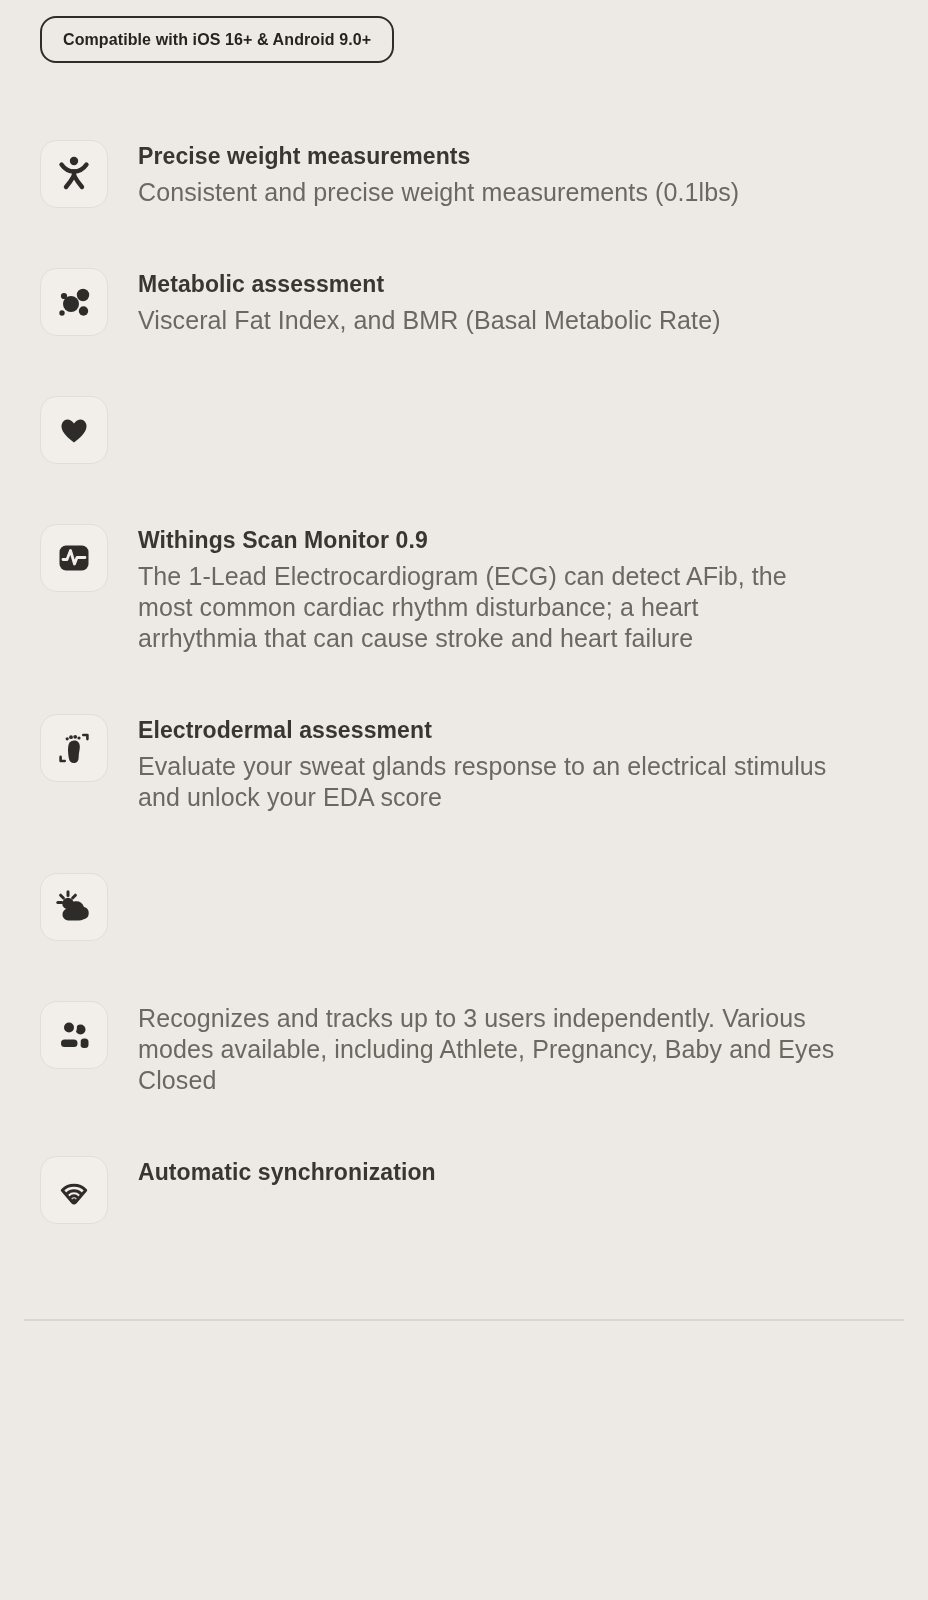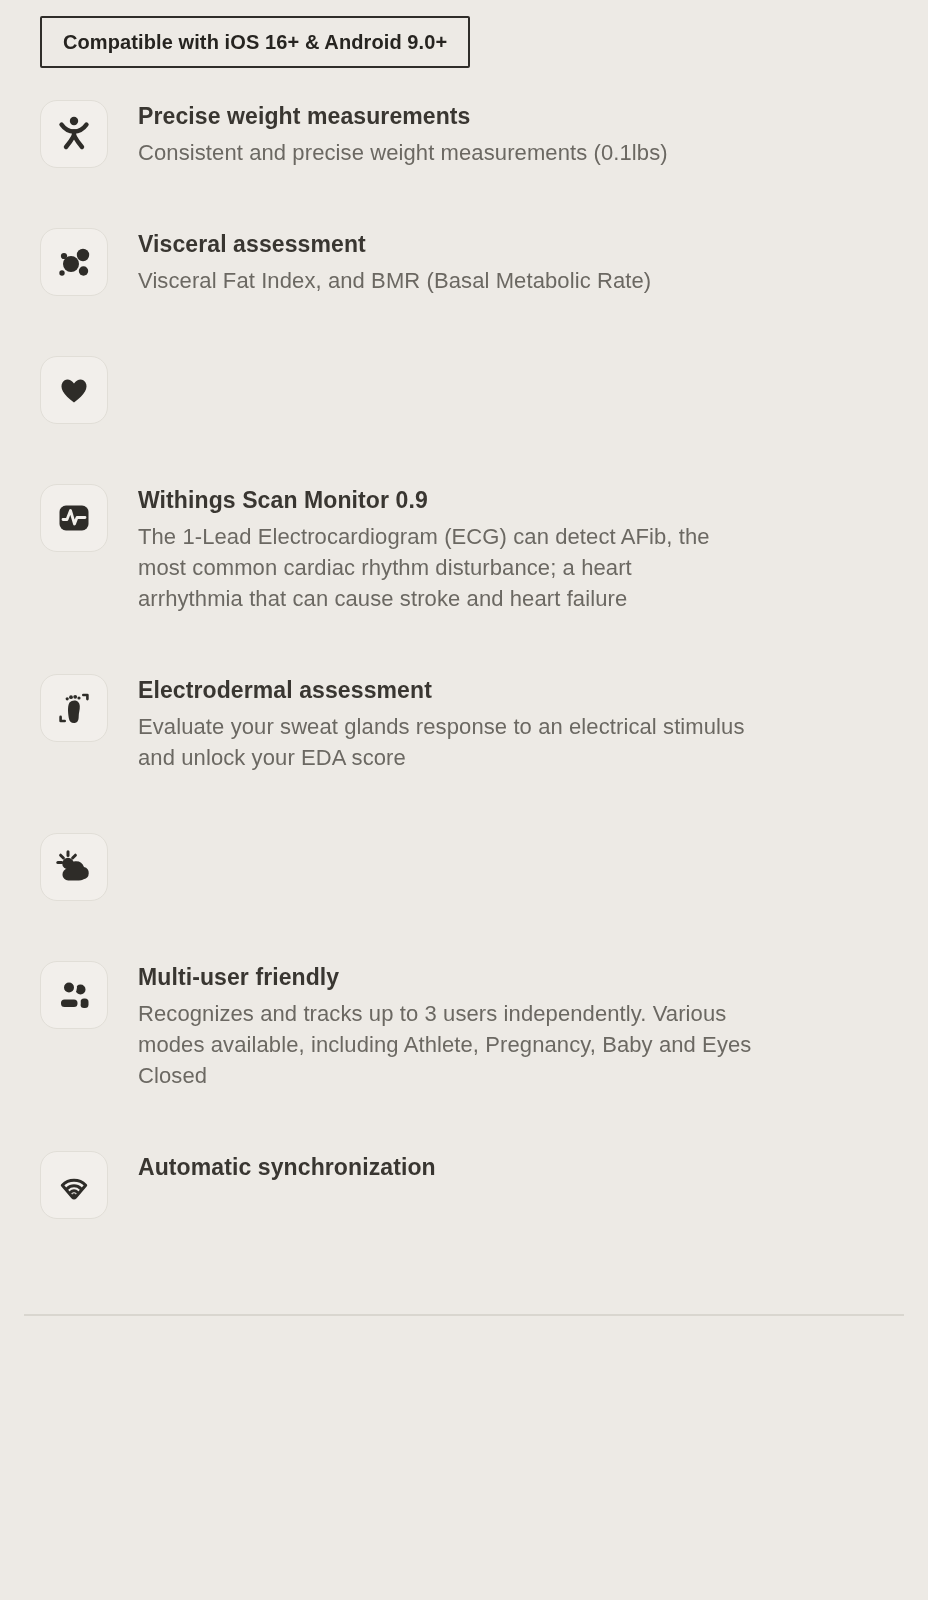--- a/index.html
+++ b/index.html
@@ -13,29 +13,29 @@
     width: 928px;
     height: 1600px;
     background: #edeae5;
     overflow: hidden;
   }
   .badge {
     display: inline-block;
     margin: 16px 0 0 40px;
     padding: 13px 21px 12px 21px;
     border: 2px solid #2f2d29;
-    border-radius: 2px;
-    font-size: 20px;
+    border-radius: 16px;
+    font-size: 16px;
     font-weight: 600;
     color: #262420;
     letter-spacing: 0.1px;
     background: transparent;
   }
   .features {
-    margin-top: 32px;
+    margin-top: 77px;
   }
   .feature-row {
     display: flex;
     align-items: flex-start;
     margin: 0 40px 60px 40px;
   }
   .icon-tile {
     flex: 0 0 auto;
     width: 66px;
     height: 66px;
@@ -54,21 +54,21 @@
   }
   .feature-title {
     font-size: 23px;
     line-height: 28px;
     font-weight: 700;
     color: #393631;
     margin: 0 0 7px 0;
     letter-spacing: 0.1px;
   }
   .feature-desc {
-    font-size: 22px;
+    font-size: 25px;
     line-height: 31px;
     font-weight: 400;
     color: #6b6862;
     margin: 0;
     white-space: pre-line;
     letter-spacing: 0.1px;
   }
   .divider {
     border: none;
     border-top: 2px solid #d9d6cf;
@@ -110,21 +110,21 @@
       <div class="icon-tile">
         <svg width="40" height="40" viewBox="0 0 40 40">
           <circle class="ic" cx="17" cy="22" r="8"></circle>
           <circle class="ic" cx="29" cy="13" r="6.2"></circle>
           <circle class="ic" cx="29.5" cy="29" r="4.7"></circle>
           <circle class="ic" cx="8" cy="31" r="2.7"></circle>
           <circle class="ic" cx="10" cy="14" r="3.1"></circle>
         </svg>
       </div>
       <div class="feature-text">
-        <h3 class="feature-title">Visceral assessment</h3>
+        <h3 class="feature-title">Metabolic assessment</h3>
         <p class="feature-desc">Visceral Fat Index, and BMR (Basal Metabolic Rate)</p>
       </div>
     </div>
 
     <div class="feature-row">
       <div class="icon-tile">
         <svg width="40" height="40" viewBox="0 0 40 40">
           <path class="ic" d="M20 32.5 C9 24.5 5.5 17.5 8.5 12.5 C11 8.3 16.5 8.6 20 13.5 C23.5 8.6 29 8.3 31.5 12.5 C34.5 17.5 31 24.5 20 32.5 Z"></path>
         </svg>
       </div>
@@ -180,21 +180,20 @@
     <div class="feature-row">
       <div class="icon-tile">
         <svg width="40" height="40" viewBox="0 0 40 40">
           <circle class="ic" cx="26.5" cy="14.5" r="5"></circle>
           <rect class="ic" x="26.5" y="23.5" width="8" height="9.5" rx="3.5"></rect>
           <circle class="ic ic-lite" stroke-width="3" cx="15" cy="12.5" r="6.5"></circle>
           <rect class="ic ic-lite" stroke-width="3" x="5.5" y="23" width="19.5" height="10.5" rx="5"></rect>
         </svg>
       </div>
       <div class="feature-text">
-        <h3 class="feature-title">Multi-user friendly</h3>
         <p class="feature-desc">Recognizes and tracks up to 3 users independently. Various
 modes available, including Athlete, Pregnancy, Baby and Eyes
 Closed</p>
       </div>
     </div>
 
     <div class="feature-row">
       <div class="icon-tile">
         <svg width="40" height="40" viewBox="0 0 40 40">
           <path class="ic-stroke" stroke-width="3" d="M8.3 20.2 A16.5 16.5 0 0 1 31.7 20.2 L21.5 32.2 Q20 33.9 18.5 32.2 Z"></path>

